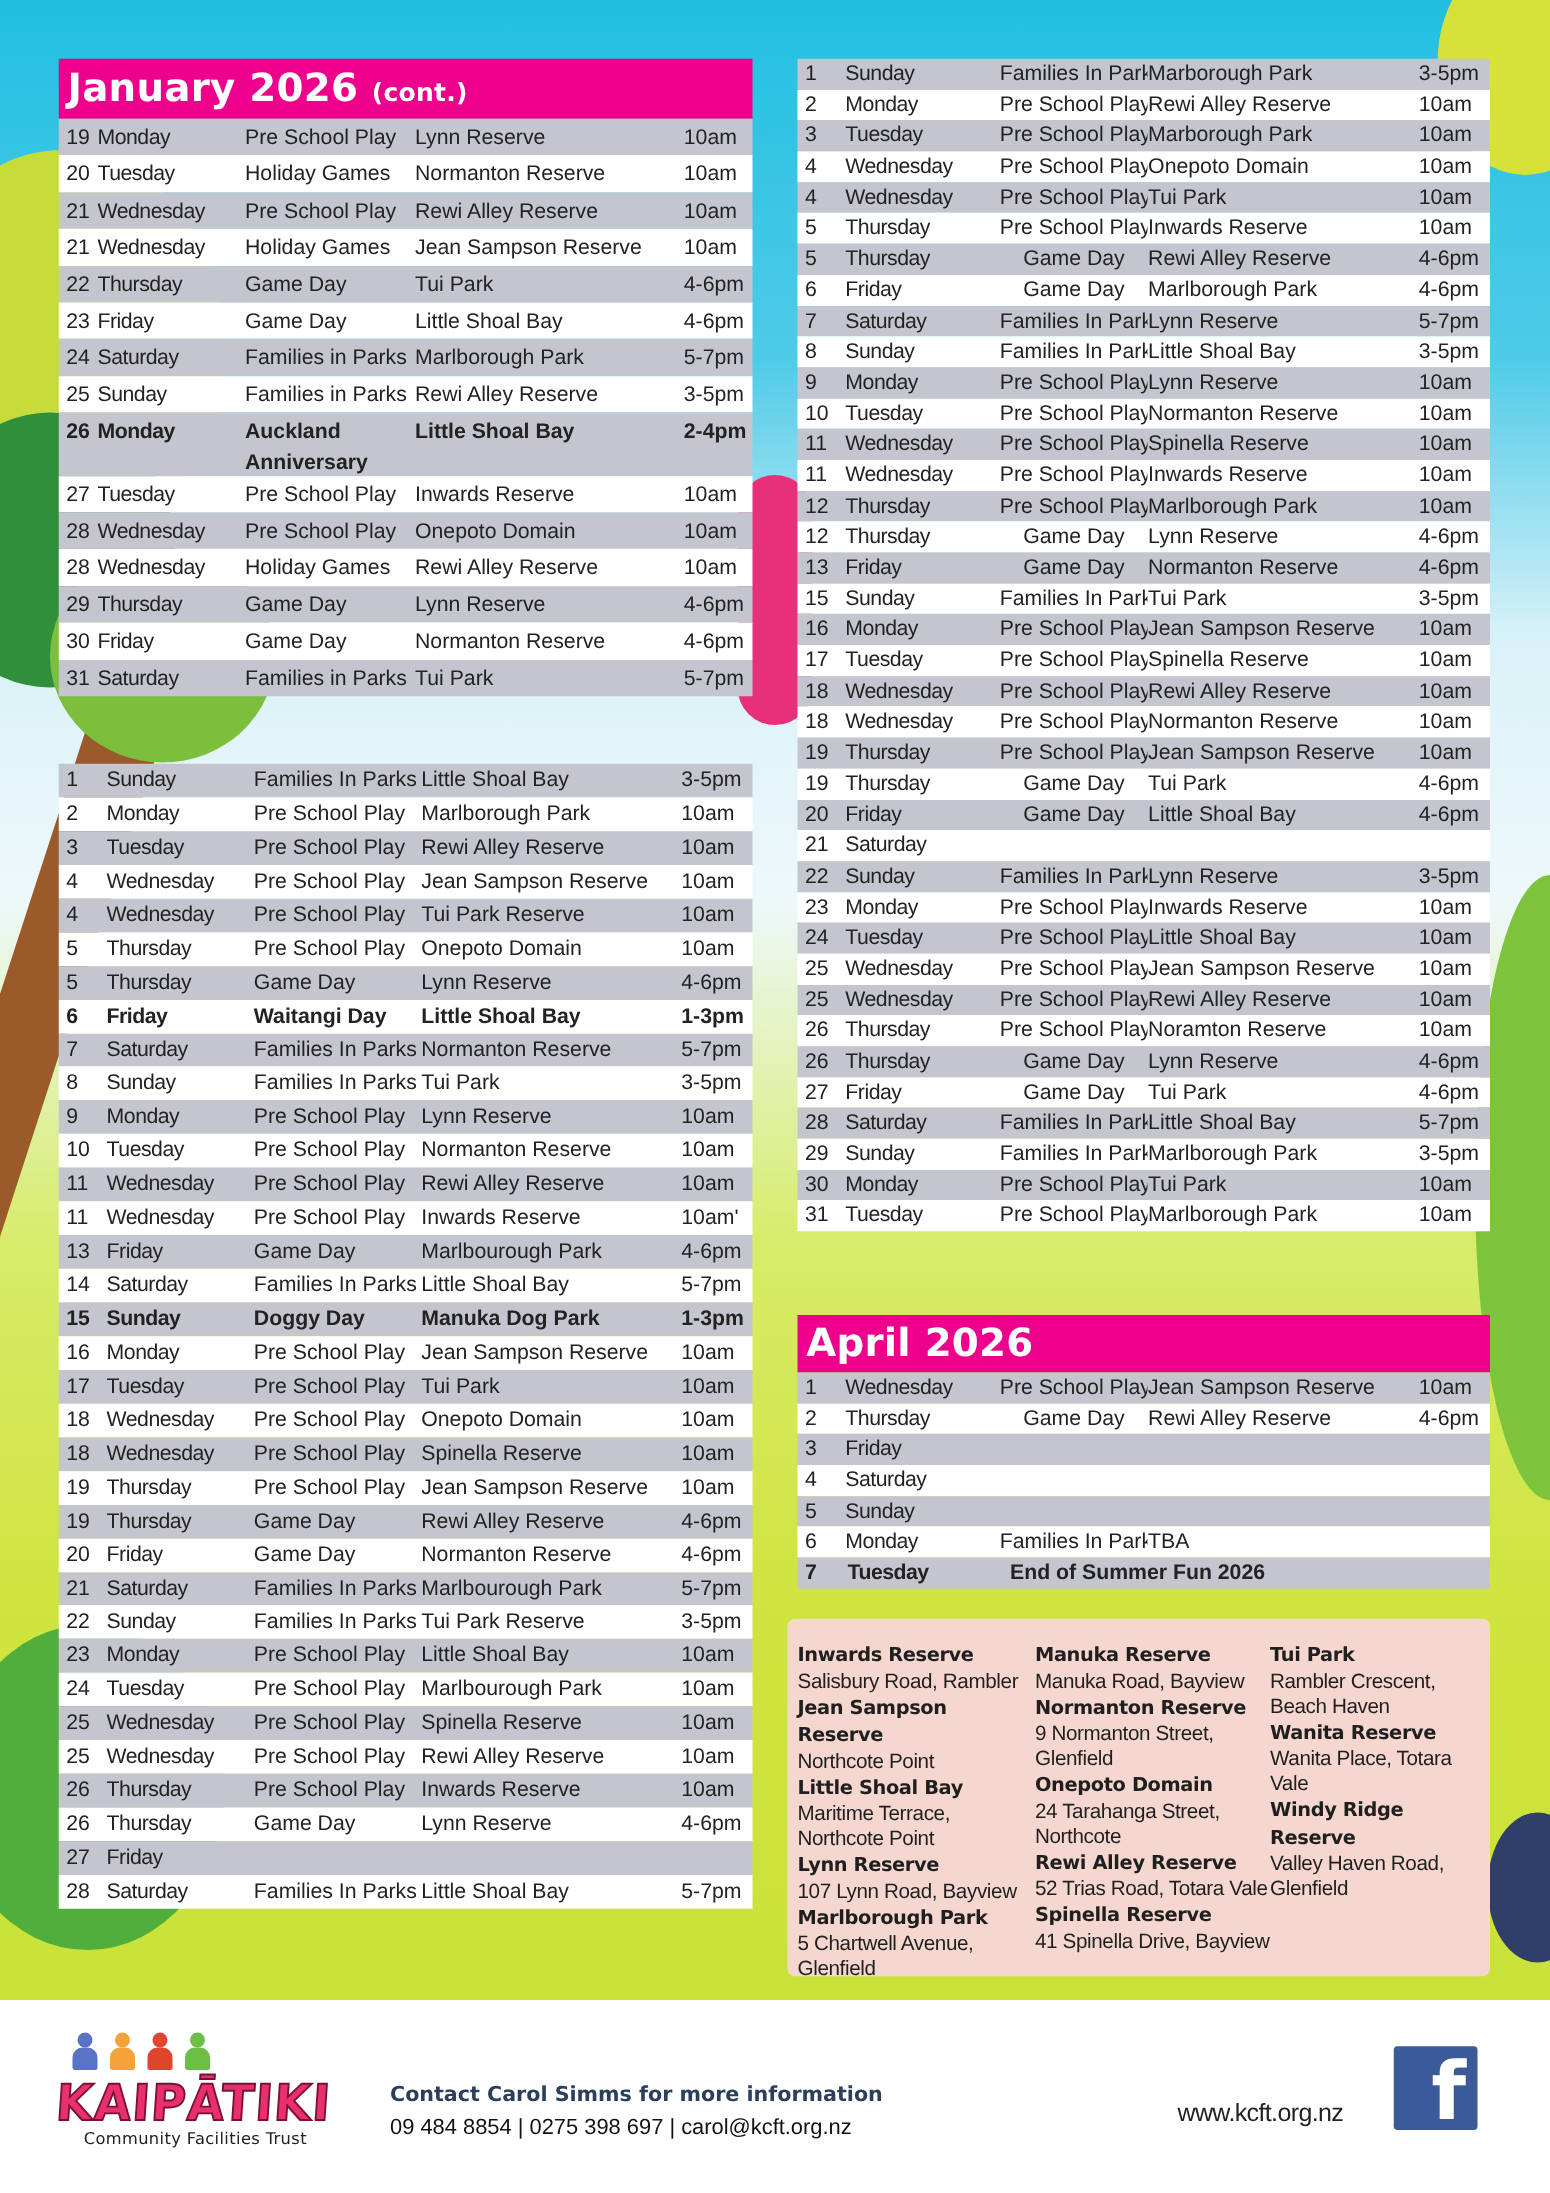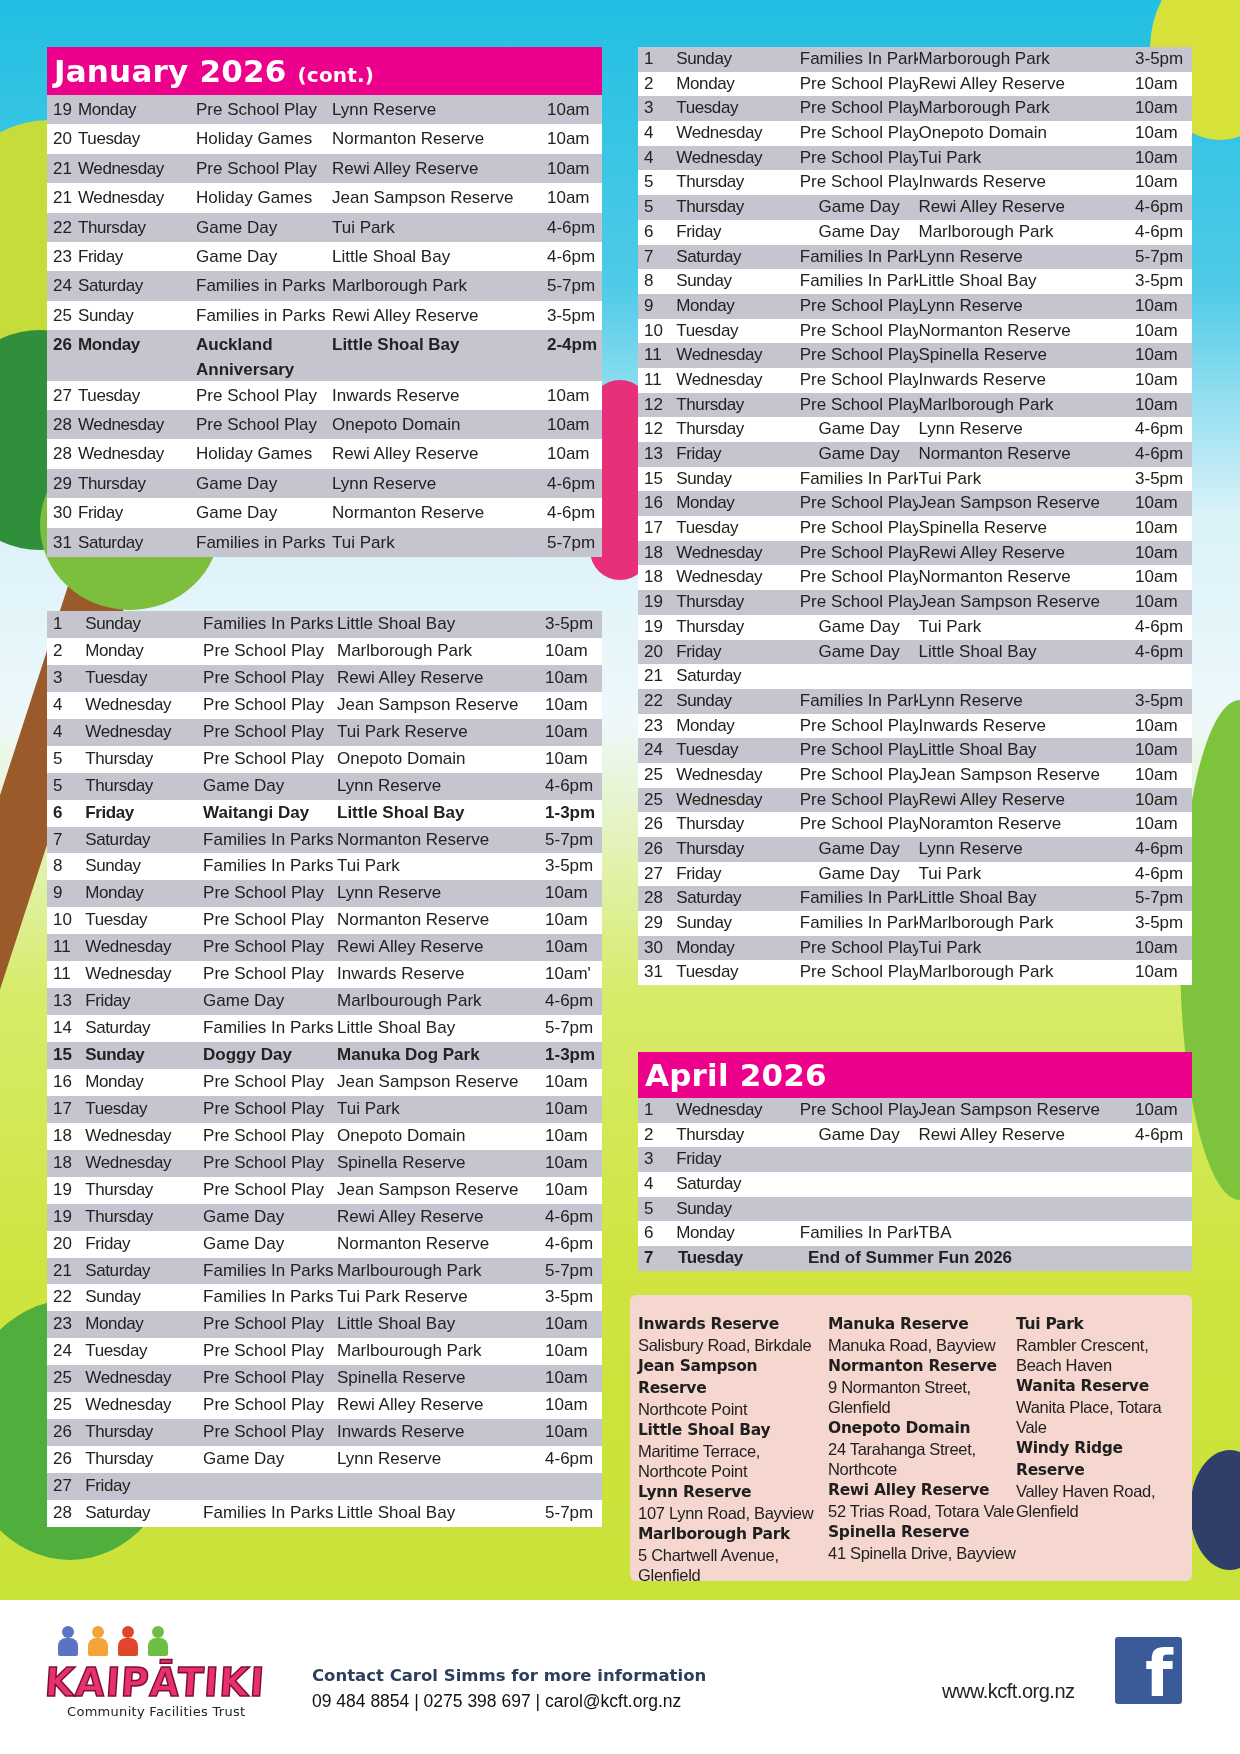--- a/index.html
+++ b/index.html
@@ -814,21 +814,21 @@
         <span class="c-num">7</span>
         <span class="c-day">Tuesday</span>
         <span class="c-act" style="width: auto; white-space: nowrap;">End of Summer Fun 2026</span>
       </div>
     </div>
 </section>
 
 <section class="addresses">
   <div class="addr-col c1">
       <div class="addr-name">Inwards Reserve</div>
-      <div class="addr-line">Salisbury Road, Birkdale</div>
+      <div class="addr-line">Salisbury Road, Rambler</div>
       <div class="addr-name">Jean Sampson Reserve</div>
       <div class="addr-line">Northcote Point</div>
       <div class="addr-name">Little Shoal Bay</div>
       <div class="addr-line">Maritime Terrace,</div>
       <div class="addr-line">Northcote Point</div>
       <div class="addr-name">Lynn Reserve</div>
       <div class="addr-line">107 Lynn Road, Bayview</div>
       <div class="addr-name">Marlborough Park</div>
       <div class="addr-line">5 Chartwell Avenue,</div>
       <div class="addr-line">Glenfield</div>

